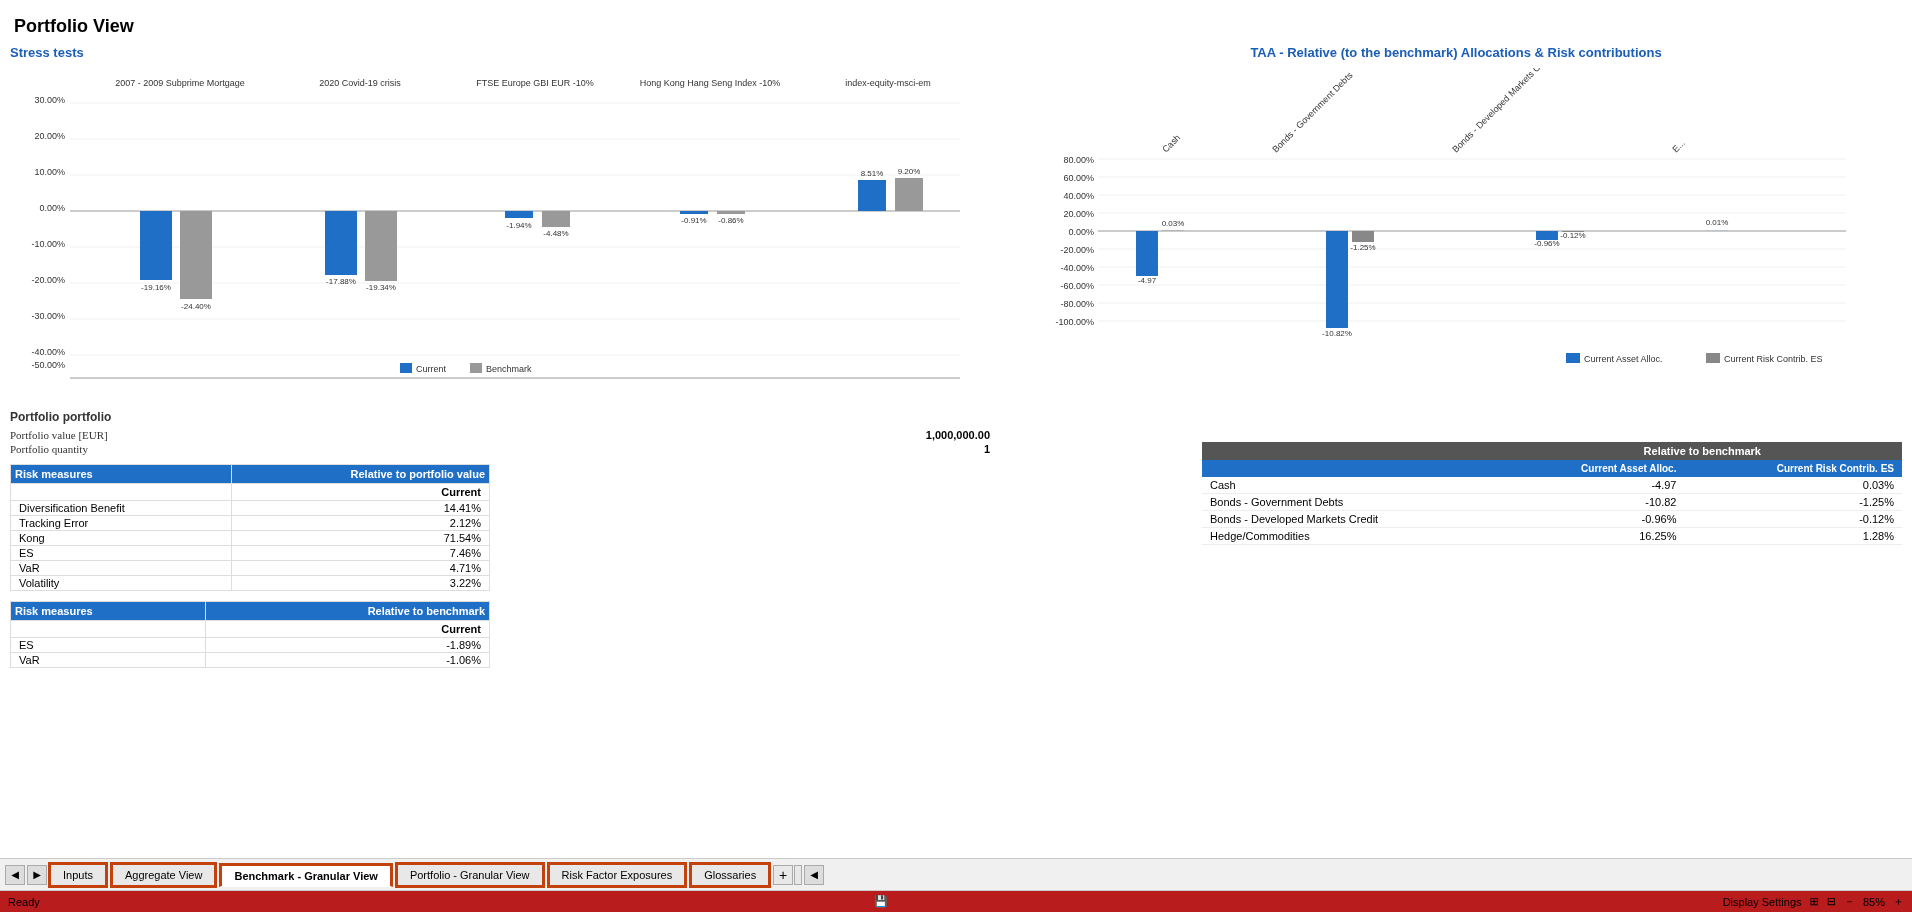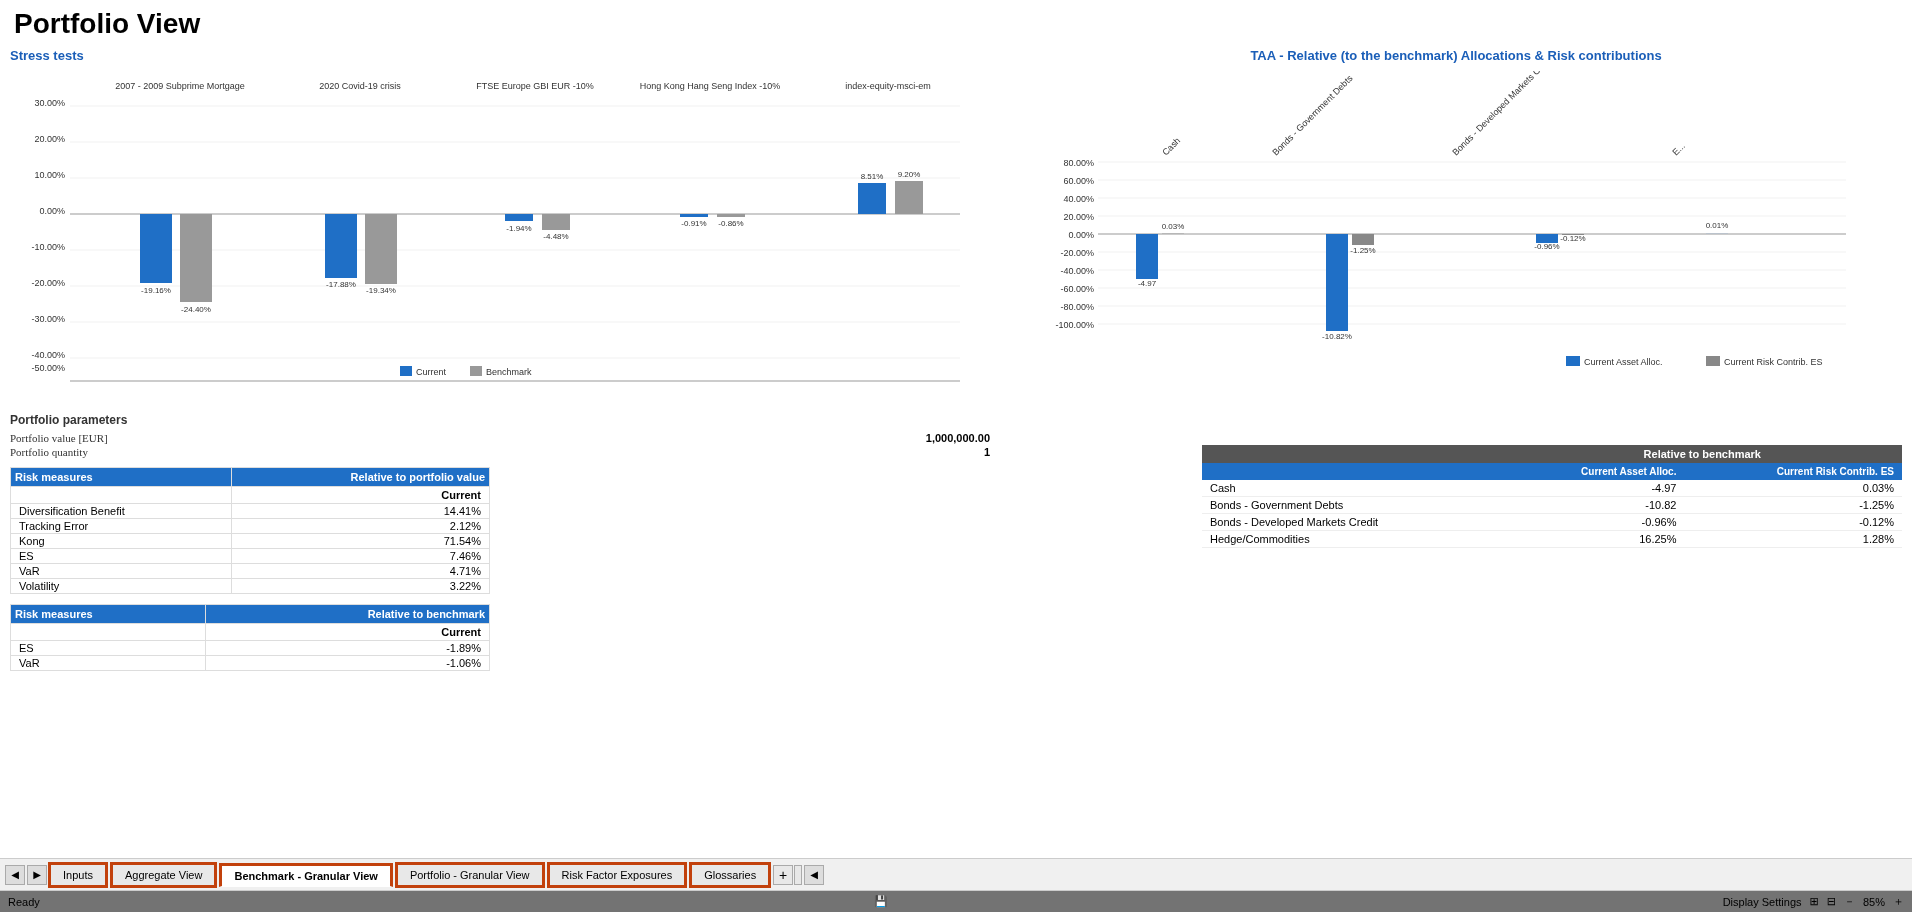--- a/index.html
+++ b/index.html
@@ -1,20 +1,20 @@
 <!DOCTYPE html>
 <html><head>
   <meta charset="utf-8">
   <style>
     * { box-sizing: border-box; margin: 0; padding: 0; }
     body { font-family: Arial, sans-serif; font-size: 11px; background: #fff; overflow: hidden; width: 1912px; height: 912px; }
     
     .main-container { display: flex; flex-direction: column; height: 100%; width: 100%; }
     
-    .page-title { font-size: 28px; font-weight: bold; padding: 8px 14px 4px; color: #000; }
+    .page-title { font-size: 18px; font-weight: bold; padding: 16px 14px 4px; color: #000; }
     
     .content-area { display: flex; flex: 1; overflow: hidden; }
     
     .left-panel { width: 1000px; flex-shrink: 0; padding: 4px 10px; overflow-y: auto; }
     .right-panel { flex: 1; padding: 4px 10px; overflow-y: auto; }
     
     .section-title { color: #1a5eb8; font-size: 13px; font-weight: bold; margin-bottom: 8px; }
     
     
     .params-section { margin-top: 12px; }
@@ -45,21 +45,21 @@
     
     
     .bottom-bar { height: 32px; display: flex; align-items: center; border-top: 1px solid #ccc; background: #f0f0f0; padding: 0 4px; }
     .nav-btn { width: 20px; height: 20px; background: #ddd; border: 1px solid #aaa; cursor: pointer; font-size: 10px; display: flex; align-items: center; justify-content: center; margin: 0 1px; }
     .tab { padding: 4px 12px; border: 3px solid #c2410c; background: #e8e8e8; cursor: pointer; font-size: 11px; margin-right: 2px; white-space: nowrap; }
     .tab.active { background: #fff; border-bottom: 1px solid #fff; font-weight: bold; }
     .tab-add { width: 20px; height: 20px; border: 1px solid #aaa; background: #e8e8e8; display: flex; align-items: center; justify-content: center; cursor: pointer; font-size: 14px; }
     .tab-separator { width: 8px; border: 1px solid #aaa; background: #e8e8e8; height: 20px; margin: 0 1px; }
     .tabs-container { display: flex; align-items: center; flex: 1; }
     
-    .status-bar { height: 22px; background: #737373; border-top: 1px solid #ccc; display: flex; align-items: center; padding: 0 8px; font-size: 11px; justify-content: space-between; }
+    .status-bar { height: 22px; background: #b91c1c; border-top: 1px solid #ccc; display: flex; align-items: center; padding: 0 8px; font-size: 11px; justify-content: space-between; }
     .status-right { display: flex; align-items: center; gap: 8px; }
   </style>
 </head>
 <body>
 
 <div class="main-container">
 
   <div class="page-title">Portfolio View</div>
 
   <div class="content-area">
@@ -130,21 +130,21 @@
 
         <line x1="60" y1="310" x2="950" y2="310" stroke="#999" stroke-width="1"></line>
 
         <rect x="390" y="295" width="12" height="10" fill="#1f6fc6"></rect>
         <text x="406" y="304" font-size="9" fill="#333">Current</text>
         <rect x="460" y="295" width="12" height="10" fill="#999"></rect>
         <text x="476" y="304" font-size="9" fill="#333">Benchmark</text>
       </svg>
 
       <div class="params-section">
-        <div class="params-title">Portfolio parameters</div>
+        <div class="params-title">Portfolio portfolio</div>
         <div class="params-row">
           <span class="label">Portfolio value  [EUR]</span>
           <span class="value">1,000,000.00</span>
         </div>
         <div class="params-row">
           <span class="label">Portfolio quantity</span>
           <span class="value">1</span>
         </div>
       </div>
 

